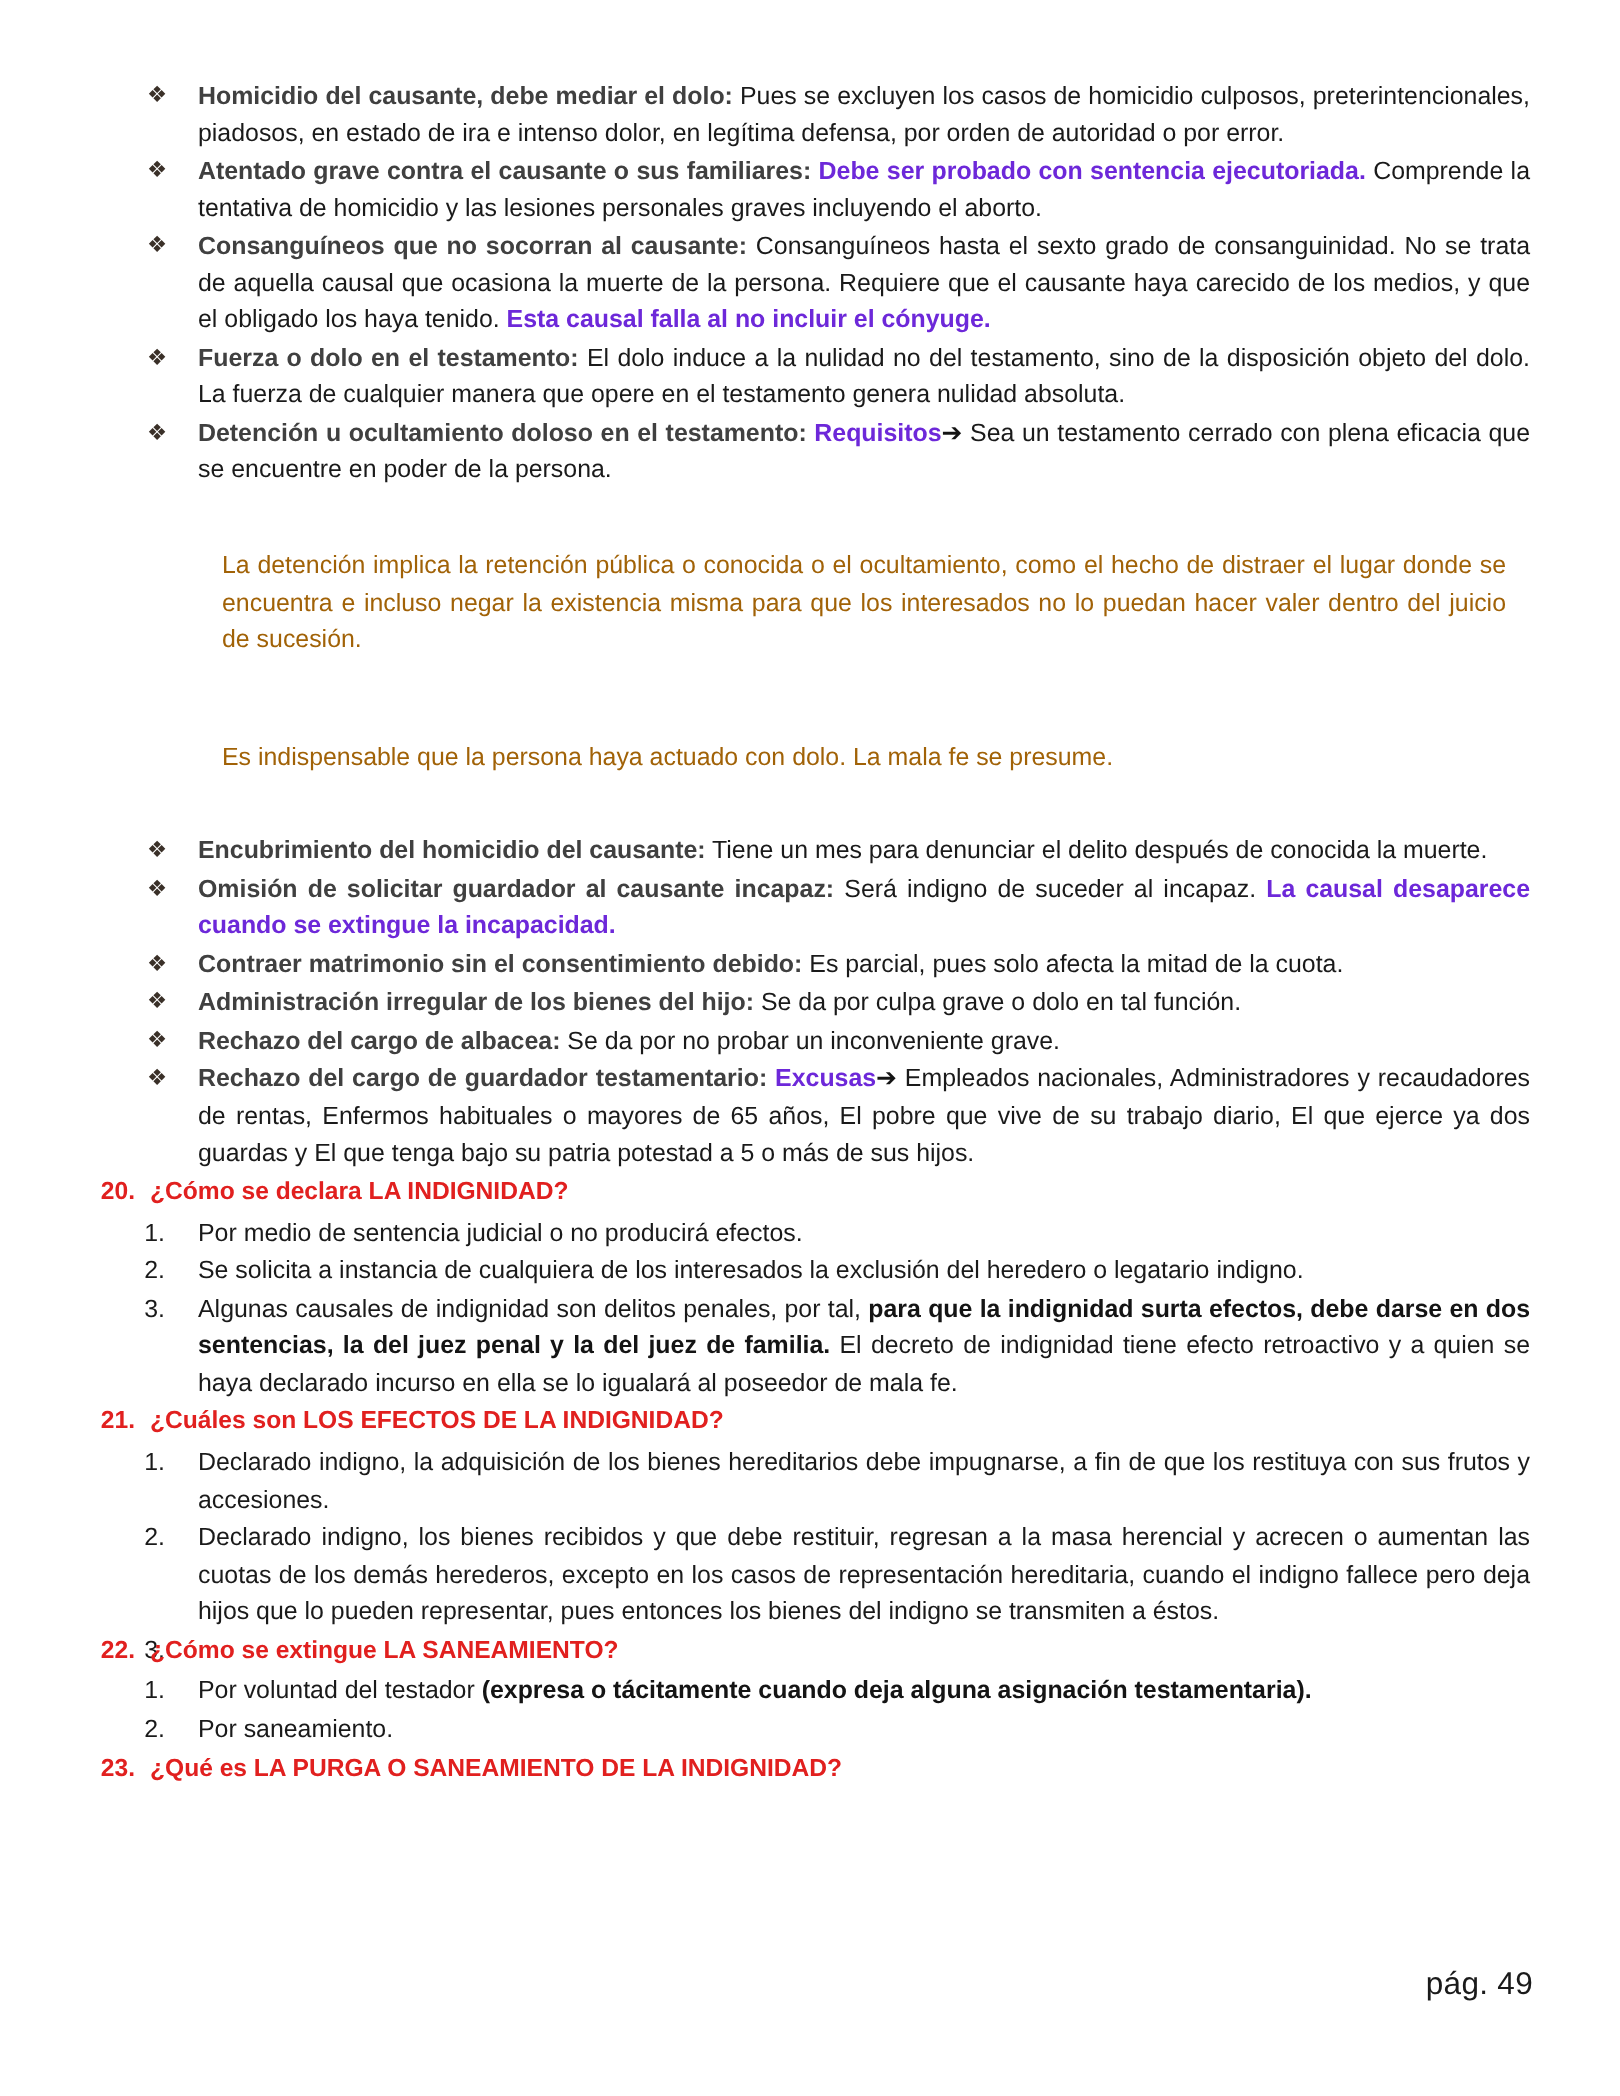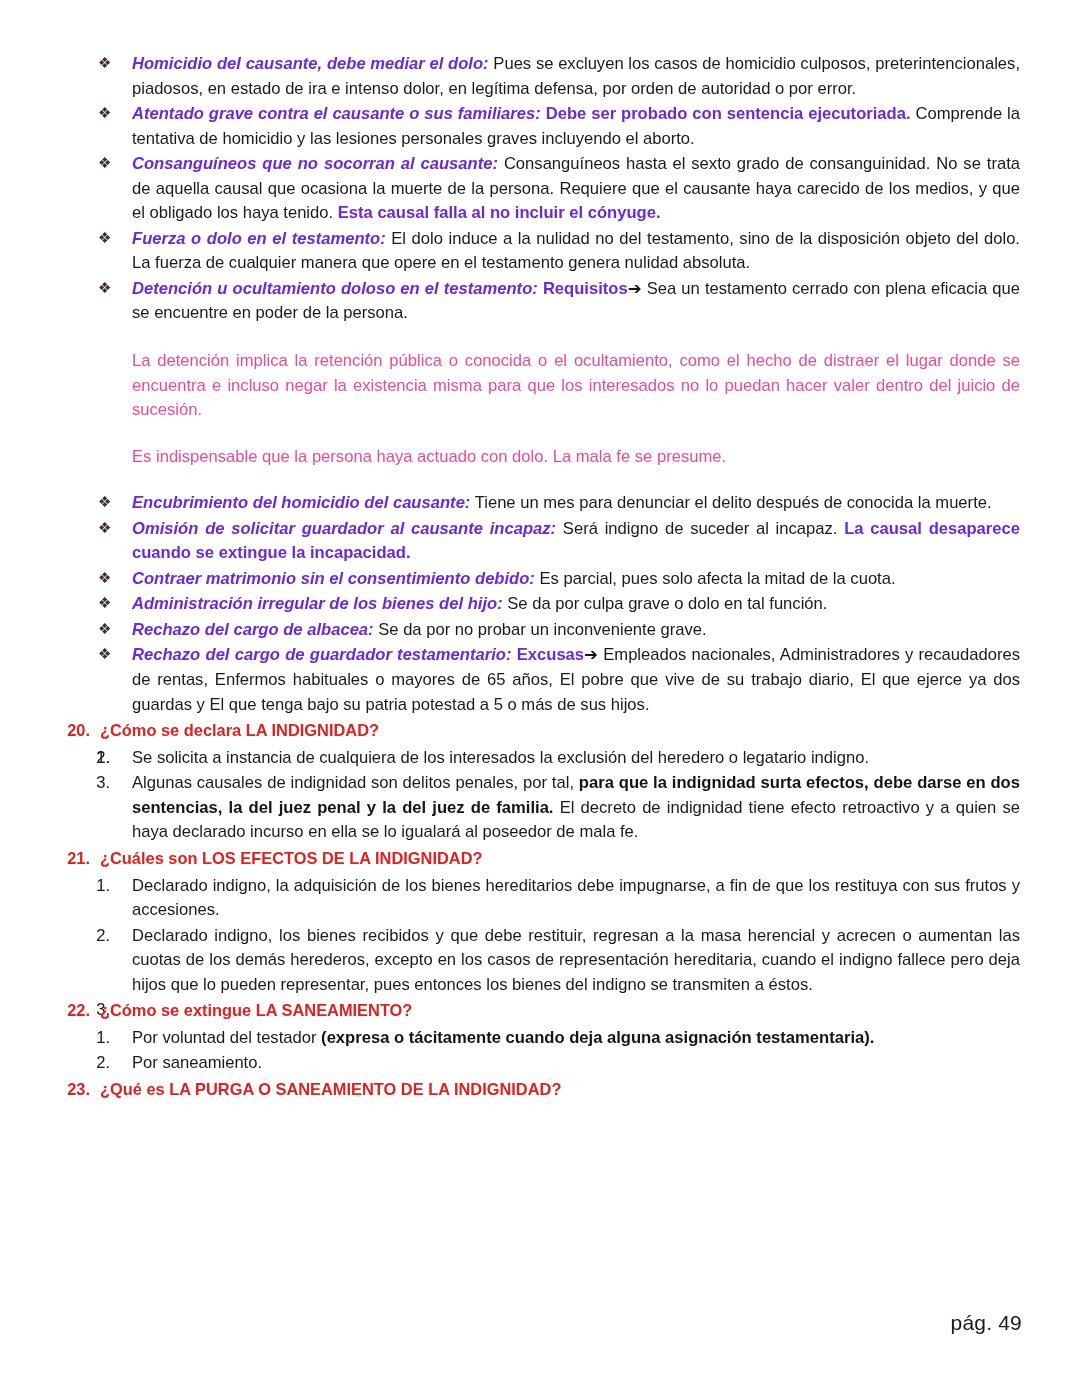--- a/index.html
+++ b/index.html
@@ -46,43 +46,42 @@
   .bullet-item .glyph {
     position: absolute;
     left: 38px;
     top: 0;
     font-size: 15px;
     line-height: 1.48;
     color: #3a3028;
     font-family: "DejaVu Sans", sans-serif;
   }
   .bullet-item .term {
-    color: #6d28d9;
-    font-weight: bold;
-    font-style: italic;
+    color: #404040;
+    font-weight: bold;
   }
   .bullet-item .strong {
     color: #6d28d9;
     font-weight: bold;
   }
   .arrow {
     font-family: "DejaVu Sans", sans-serif;
     font-weight: bold;
     color: #141414;
   }
 
   
   .sub-para {
-    margin: 0;
+    margin: 16px;
     padding-left: 72px;
     font-size: 16.6px;
     line-height: 1.48;
     text-align: justify;
     text-justify: inter-word;
-    color: #ec4899;
+    color: #a16207;
   }
   .spacer-line {
     height: 22px;
   }
 
   
   .qsection {
   }
   .qheading {
     position: relative;
@@ -171,21 +170,21 @@
         <li class="bullet-item"><span class="glyph">❖</span><span class="term">Contraer matrimonio sin el consentimiento debido:</span><span> Es parcial, pues solo afecta la mitad de la cuota.</span></li>
         <li class="bullet-item"><span class="glyph">❖</span><span class="term">Administración irregular de los bienes del hijo:</span><span> Se da por culpa grave o dolo en tal función.</span></li>
         <li class="bullet-item"><span class="glyph">❖</span><span class="term">Rechazo del cargo de albacea:</span><span> Se da por no probar un inconveniente grave.</span></li>
         <li class="bullet-item"><span class="glyph">❖</span><span class="term">Rechazo del cargo de guardador testamentario:</span><span class="strong"> Excusas</span><span class="arrow">➔</span><span> Empleados nacionales, Administradores y recaudadores de rentas, Enfermos habituales o mayores de 65 años, El pobre que vive de su trabajo diario, El que ejerce ya dos guardas y El que tenga bajo su patria potestad a 5 o más de sus hijos.</span></li>
       </ul>
 
     <div id="questions">
         <div class="qsection">
           <div class="qheading"><span class="qnum">20.</span><span>¿Cómo se declara LA INDIGNIDAD?</span></div>
           <ul class="num-list">
-            <li class="num-item"><span class="marker">1.</span></li>
+            <li class="num-item"><span class="marker">1.</span><span>Por medio de sentencia judicial o no producirá efectos.</span></li>
             <li class="num-item"><span class="marker">2.</span><span>Se solicita a instancia de cualquiera de los interesados la exclusión del heredero o legatario indigno.</span></li>
             <li class="num-item"><span class="marker">3.</span><span>Algunas causales de indignidad son delitos penales, por tal, </span><span class="strong">para que la indignidad surta efectos, debe darse en dos sentencias, la del juez penal y la del juez de familia.</span><span> El decreto de indignidad tiene efecto retroactivo y a quien se haya declarado incurso en ella se lo igualará al poseedor de mala fe.</span></li>
           </ul>
         </div>
         <div class="qsection">
           <div class="qheading"><span class="qnum">21.</span><span>¿Cuáles son LOS EFECTOS DE LA INDIGNIDAD?</span></div>
           <ul class="num-list">
             <li class="num-item"><span class="marker">1.</span><span>Declarado indigno, la adquisición de los bienes hereditarios debe impugnarse, a fin de que los restituya con sus frutos y accesiones.</span></li>
             <li class="num-item"><span class="marker">2.</span><span>Declarado indigno, los bienes recibidos y que debe restituir, regresan a la masa herencial y acrecen o aumentan las cuotas de los demás herederos, excepto en los casos de representación hereditaria, cuando el indigno fallece pero deja hijos que lo pueden representar, pues entonces los bienes del indigno se transmiten a éstos.</span></li>
             <li class="num-item"><span class="marker">3.</span></li>

